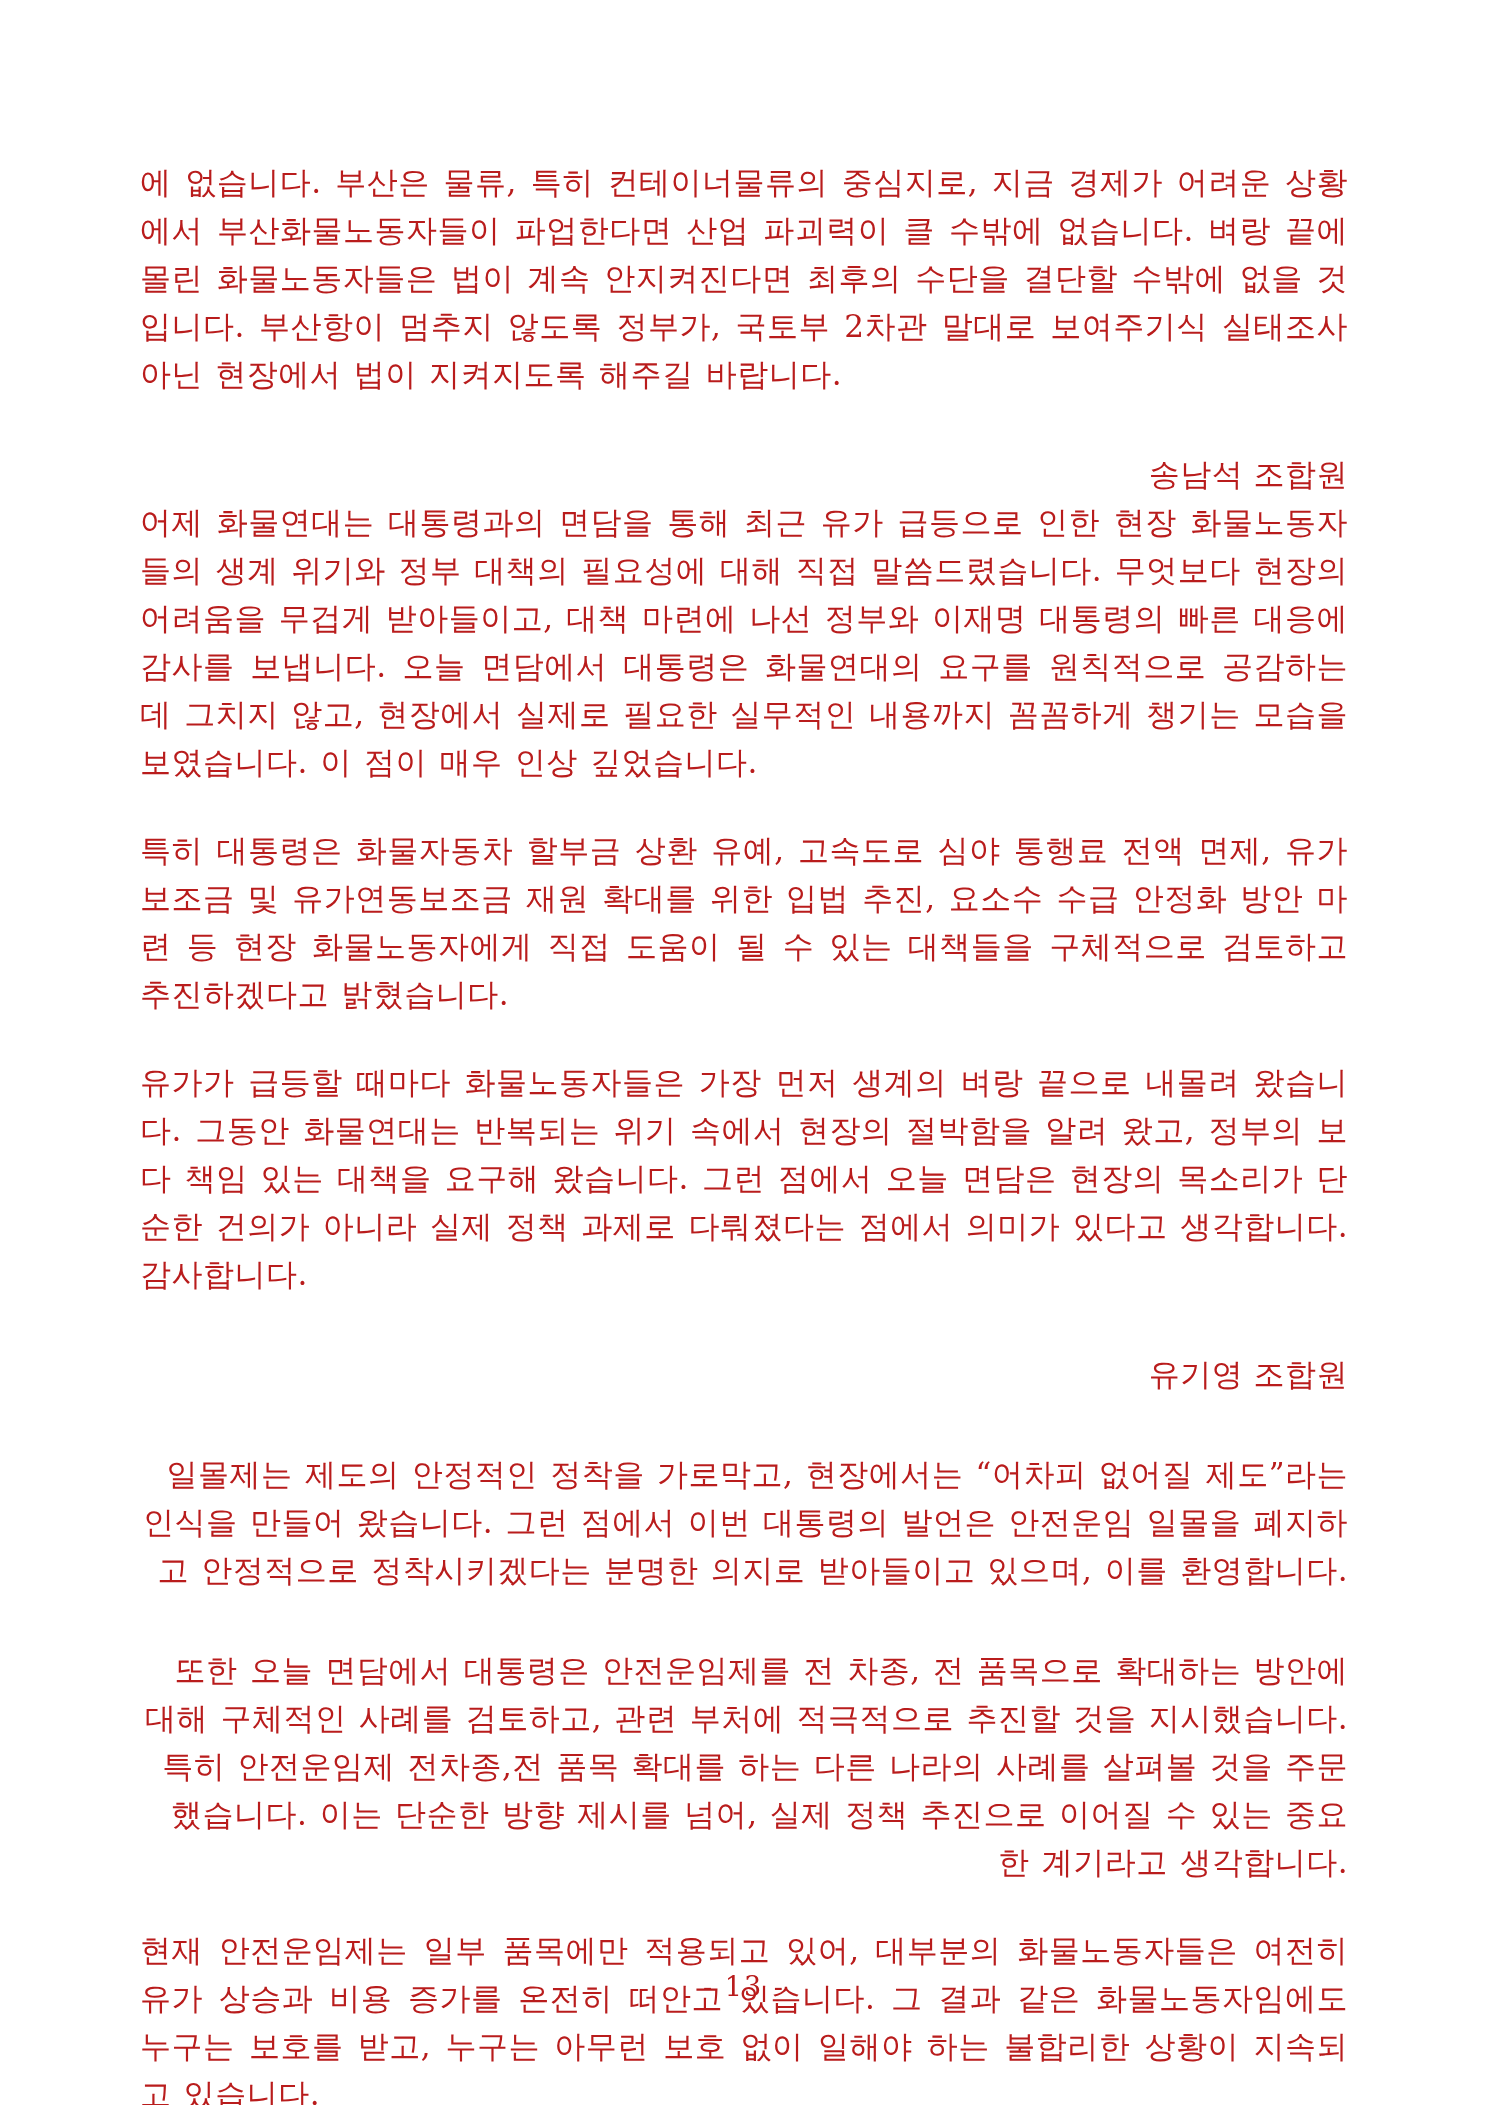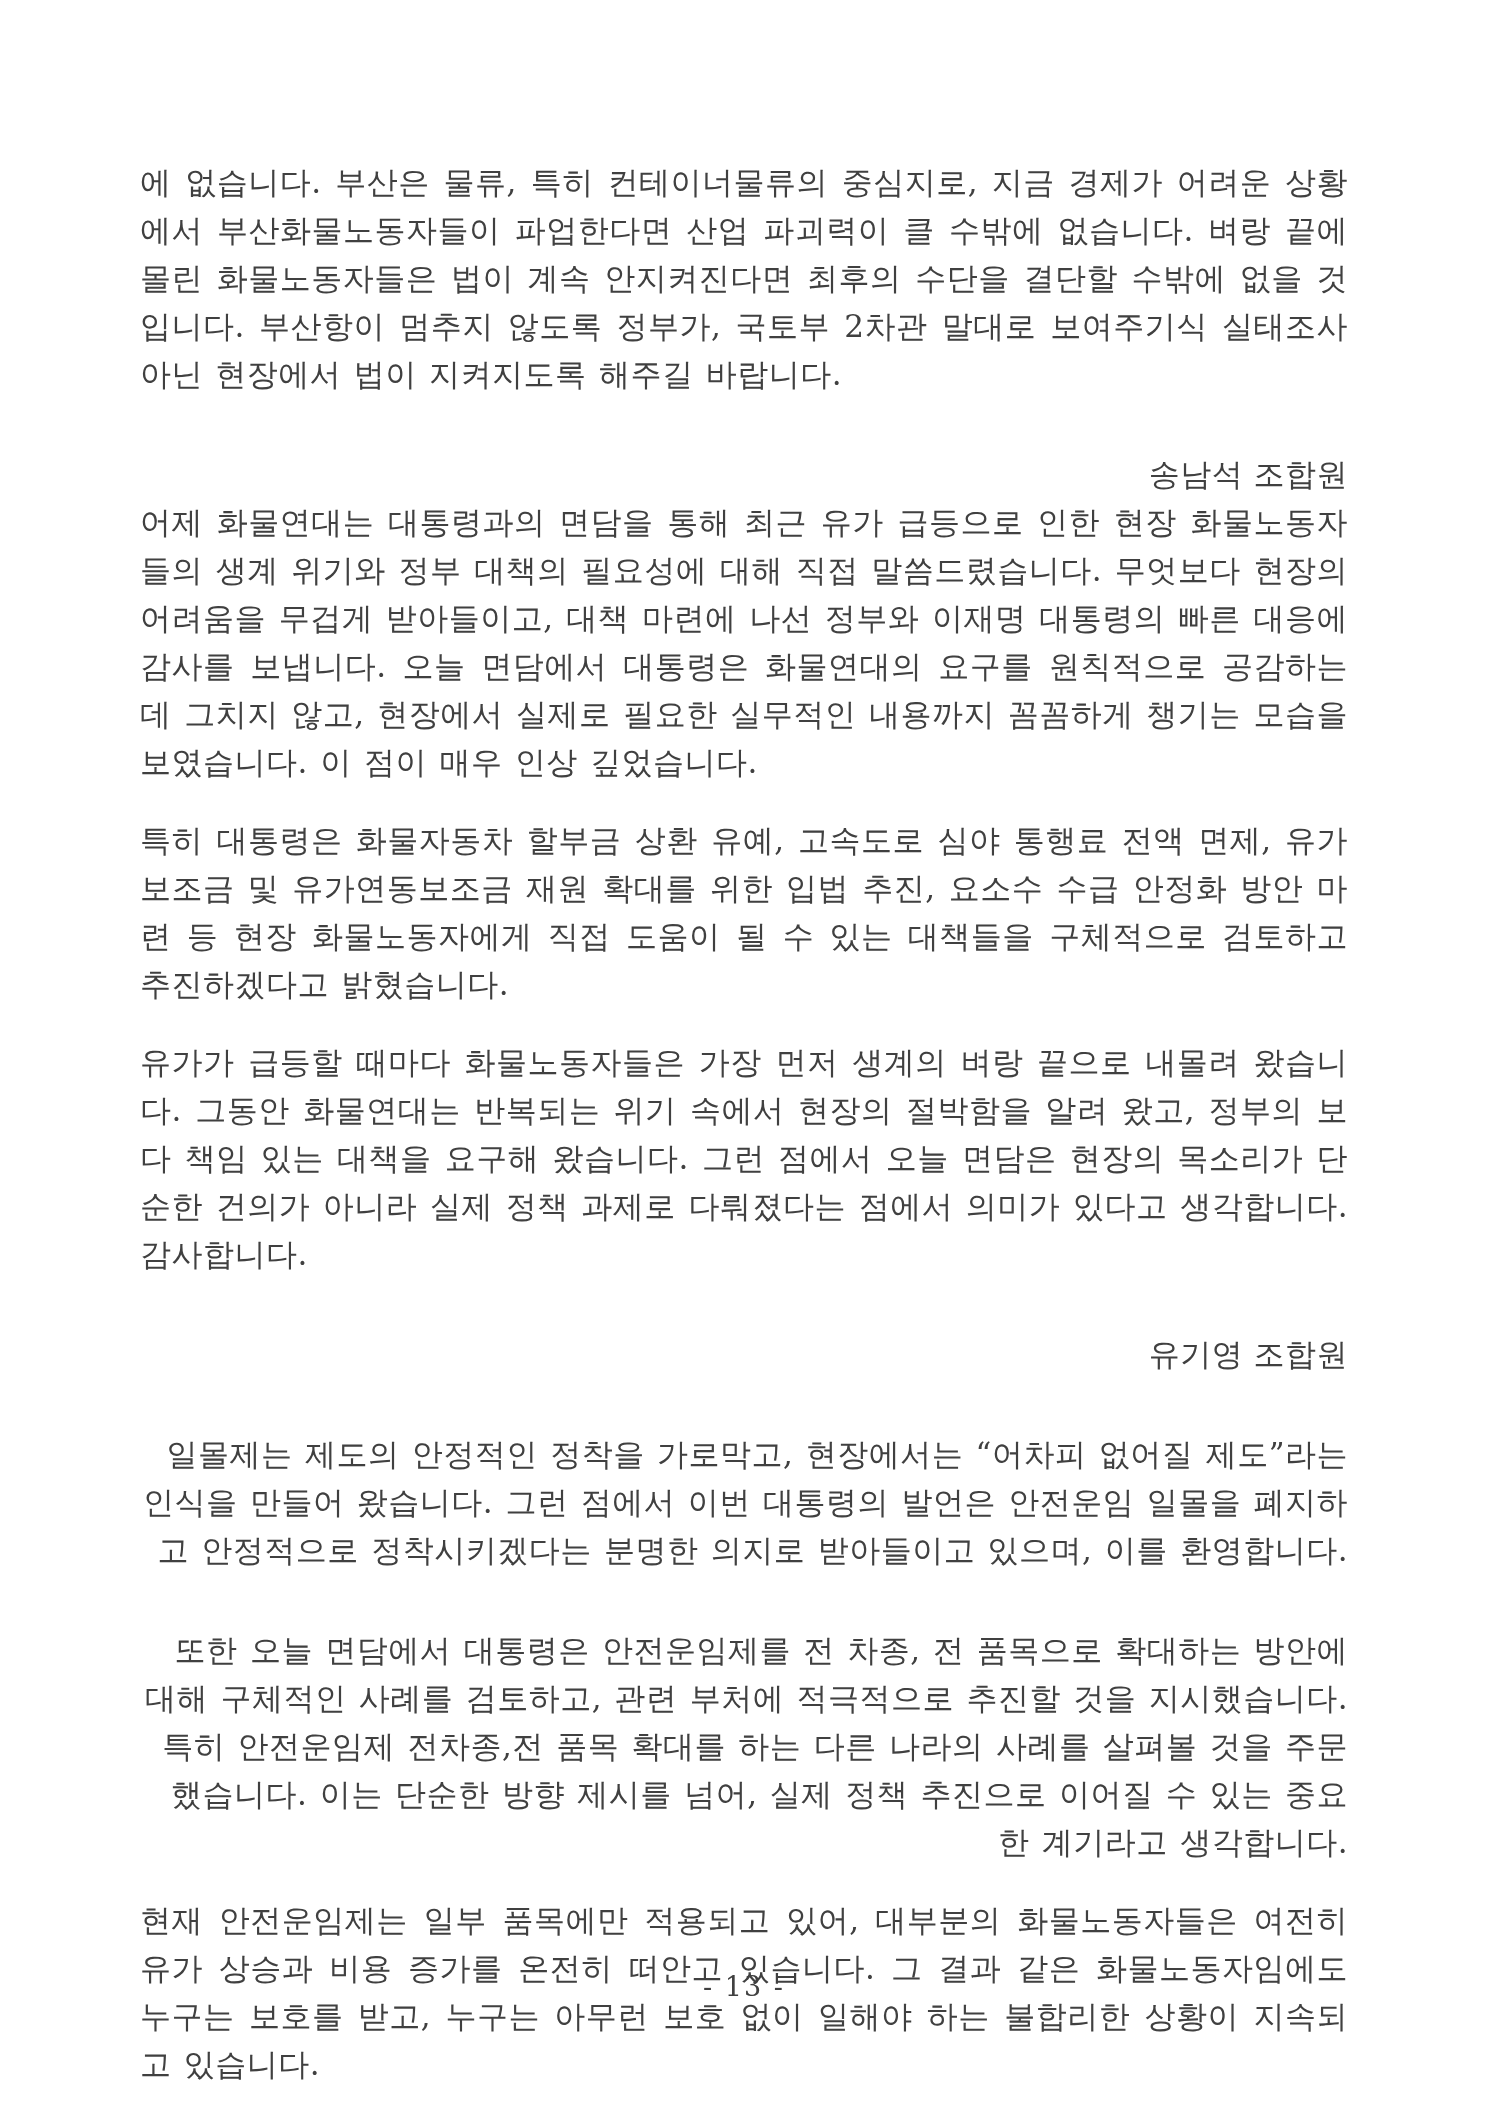--- a/index.html
+++ b/index.html
@@ -27,37 +27,37 @@
     letter-spacing: 0.5px;
     word-spacing: 2px;
   }
   .speaker {
     margin: 0;
     font-size: 31px;
     font-weight: normal;
     line-height: 48px;
     letter-spacing: 0.5px;
   }
-  .gap-half { margin-top: 30px; }
+  .gap-half { margin-top: 40px; }
   .gap-blank { margin-top: 52px; text-align: right; }
   .page-footer {
     position: absolute;
     left: 0;
     right: 0;
     bottom: 100px;
     text-align: center;
     font-size: 27px;
     line-height: 36px;
     letter-spacing: 2px;
   }
 </style>
 </head>
 <body>
 
-<div class="page" style="background: rgb(255, 255, 255); color: #404040;">
+<div class="page" style="background: rgb(255, 255, 255); color: #b91c1c;">
 
   <p class="para">에 없습니다. 부산은 물류, 특히 컨테이너물류의 중심지로, 지금 경제가 어려운 상황에서 부산화물노동자들이 파업한다면 산업 파괴력이 클 수밖에 없습니다. 벼랑 끝에 몰린 화물노동자들은 법이 계속 안지켜진다면 최후의 수단을 결단할 수밖에 없을 것입니다.  부산항이 멈추지 않도록 정부가, 국토부 2차관 말대로 보여주기식 실태조사 아닌 현장에서 법이 지켜지도록 해주길 바랍니다.</p>
 
   <h2 class="speaker gap-blank">송남석 조합원</h2>
 
   <p class="para">어제 화물연대는 대통령과의 면담을 통해 최근 유가 급등으로 인한 현장 화물노동자들의 생계 위기와 정부 대책의 필요성에 대해 직접 말씀드렸습니다. 무엇보다 현장의 어려움을 무겁게 받아들이고, 대책 마련에 나선 정부와 이재명 대통령의 빠른 대응에 감사를 보냅니다. 오늘 면담에서 대통령은 화물연대의 요구를 원칙적으로 공감하는 데 그치지 않고, 현장에서 실제로 필요한 실무적인 내용까지 꼼꼼하게 챙기는 모습을 보였습니다. 이 점이 매우 인상 깊었습니다.</p>
 
   <p class="para gap-half">특히 대통령은 화물자동차 할부금 상환 유예, 고속도로 심야 통행료 전액 면제, 유가보조금 및 유가연동보조금 재원 확대를 위한 입법 추진, 요소수 수급 안정화 방안 마련 등 현장 화물노동자에게 직접 도움이 될 수 있는 대책들을 구체적으로 검토하고 추진하겠다고 밝혔습니다.</p>
 
   <p class="para gap-half">유가가 급등할 때마다 화물노동자들은 가장 먼저 생계의 벼랑 끝으로 내몰려 왔습니다. 그동안 화물연대는 반복되는 위기 속에서 현장의 절박함을 알려 왔고, 정부의 보다 책임 있는 대책을 요구해 왔습니다. 그런 점에서 오늘 면담은 현장의 목소리가 단순한 건의가 아니라 실제 정책 과제로 다뤄졌다는 점에서 의미가 있다고 생각합니다. 감사합니다.</p>

